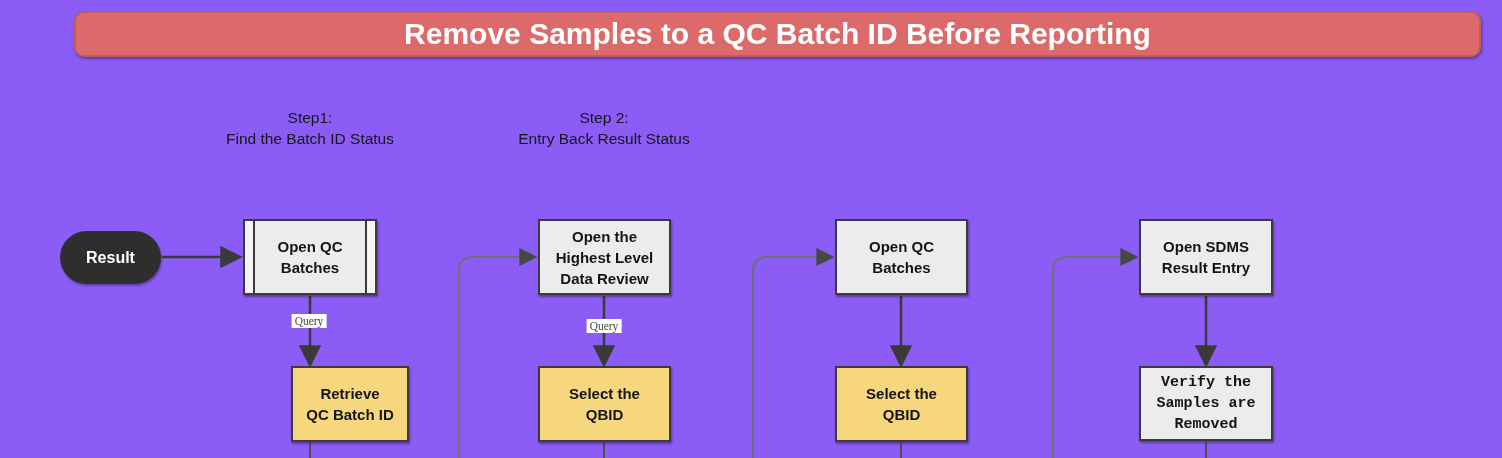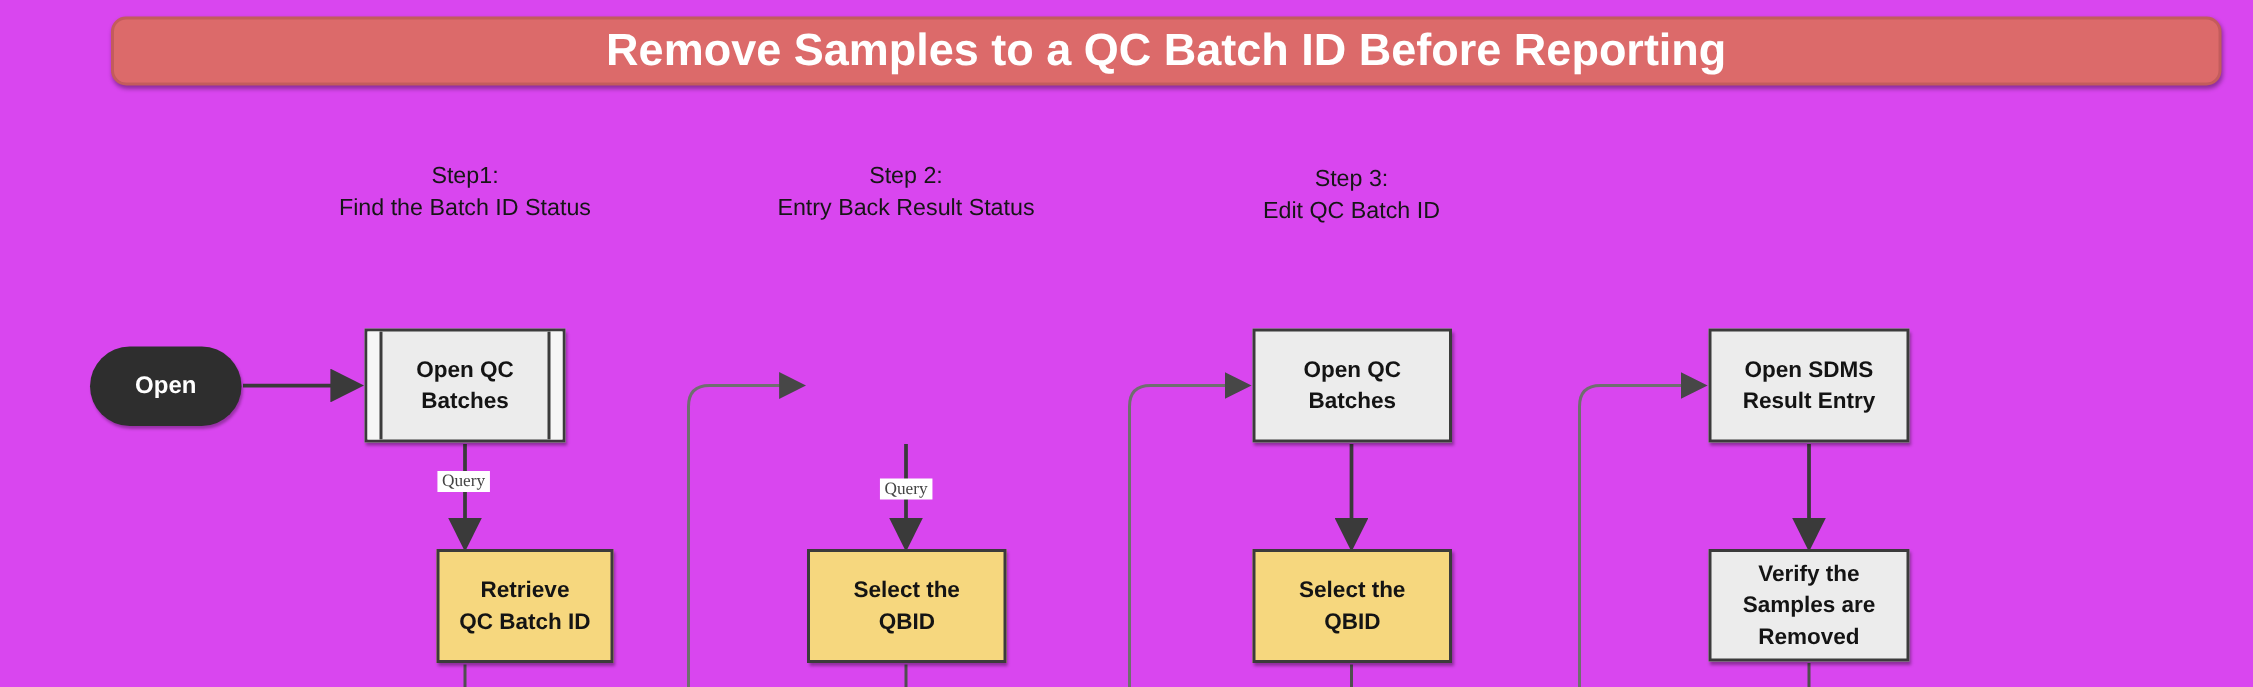--- a/index.html
+++ b/index.html
@@ -1,21 +1,21 @@
 <!DOCTYPE html>
 <html><head>
 <meta charset="utf-8">
 <style>
   * { margin: 0; padding: 0; box-sizing: border-box; }
   html, body { background: #ffffff; }
   .canvas {
     position: relative;
     width: 1502px;
     height: 458px;
-    background: #d946ef;
+    background: #8b5cf6;
     overflow: hidden;
     font-family: "Liberation Sans", sans-serif;
   }
   .banner {
     position: absolute;
     left: 74px; top: 11px;
     width: 1407px; height: 46px;
     background: #DC6A6A;
     border: 2px solid #C35C5C;
     border-radius: 10px;
@@ -113,57 +113,60 @@
   </svg>
 
   <div class="banner">
     <span>Remove Samples to a QC Batch ID Before Reporting</span>
   </div>
 
   <div class="step-header" style="left:160px; top:107px;">Step1:
 Find the Batch ID Status</div>
   <div class="step-header" style="left:454px; top:107px;">Step 2:
 Entry Back Result Status</div>
-  <div class="step-header" style="left:751px; top:109px;">Step 3:
-Edit QC Batch ID</div>
 
   <div class="start-node">
-    <span>Open</span>
+    <span>Result</span>
   </div>
 
   <div class="node" style="left:243px; top:219px; width:134px; height:76px;">
     <div class="strip left"></div>
     <div class="strip right"></div>
     <span>Open QC
 Batches</span>
   </div>
   <div class="edge-label" style="left:309px; top:314px;">Query</div>
   <div class="node highlight" style="left:243px; top:366px; width:118px; height:76px;margin-left:48px;">
     <span>Retrieve
 QC Batch ID</span>
   </div>
 
+  <div class="node" style="left:538px; top:219px; width:133px; height:76px;">
+    <span>Open the
+Highest Level
+Data Review</span>
+  </div>
   <div class="edge-label" style="left:604px; top:319px;">Query</div>
   <div class="node highlight" style="left:538px; top:366px; width:133px; height:76px;">
     <span>Select the
 QBID</span>
   </div>
 
   <div class="node" style="left:835px; top:219px; width:133px; height:76px;">
     <span>Open QC
 Batches</span>
   </div>
   <div class="node highlight" style="left:835px; top:366px; width:133px; height:76px;">
     <span>Select the
 QBID</span>
   </div>
 
   <div class="node" style="left:1139px; top:219px; width:134px; height:76px;">
     <span>Open SDMS
 Result Entry</span>
   </div>
-  <div class="node" style="left:1139px; top:366px; width:134px; height:75px;">
+  <div class="node" style="left:1139px; top:366px; width:134px; height:75px;font-family:Liberation Mono, monospace;">
     <span>Verify the
 Samples are
 Removed</span>
   </div>
 
 </div>
 
 </body></html>

